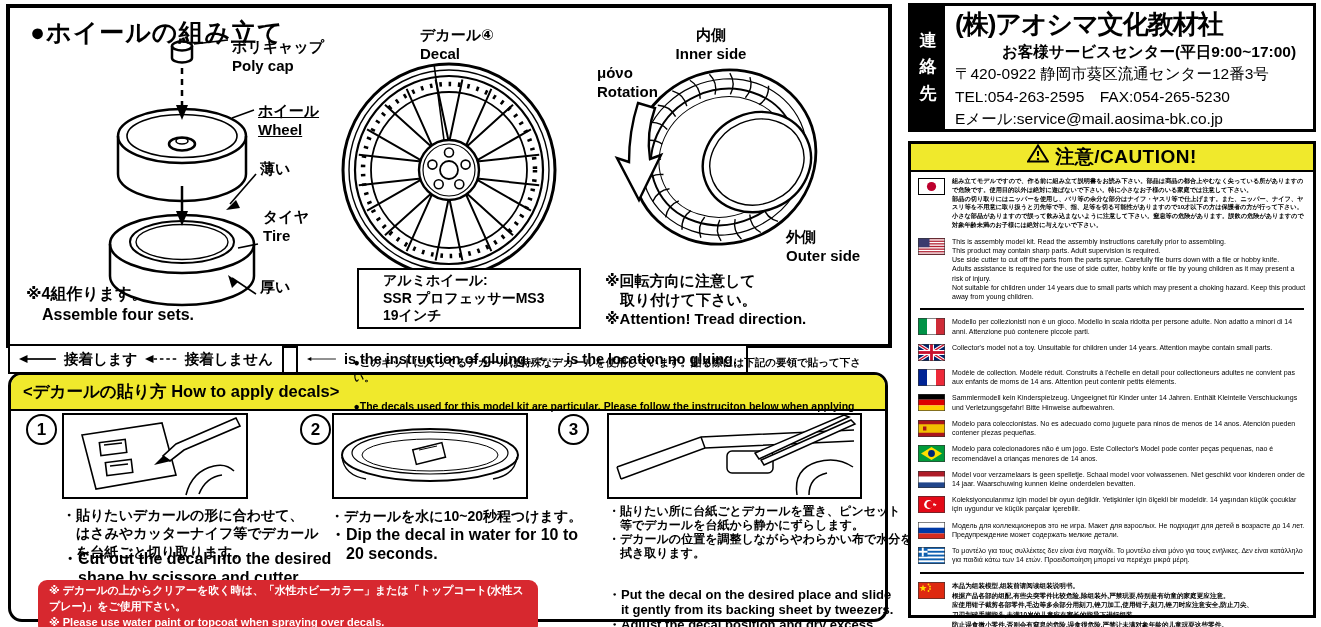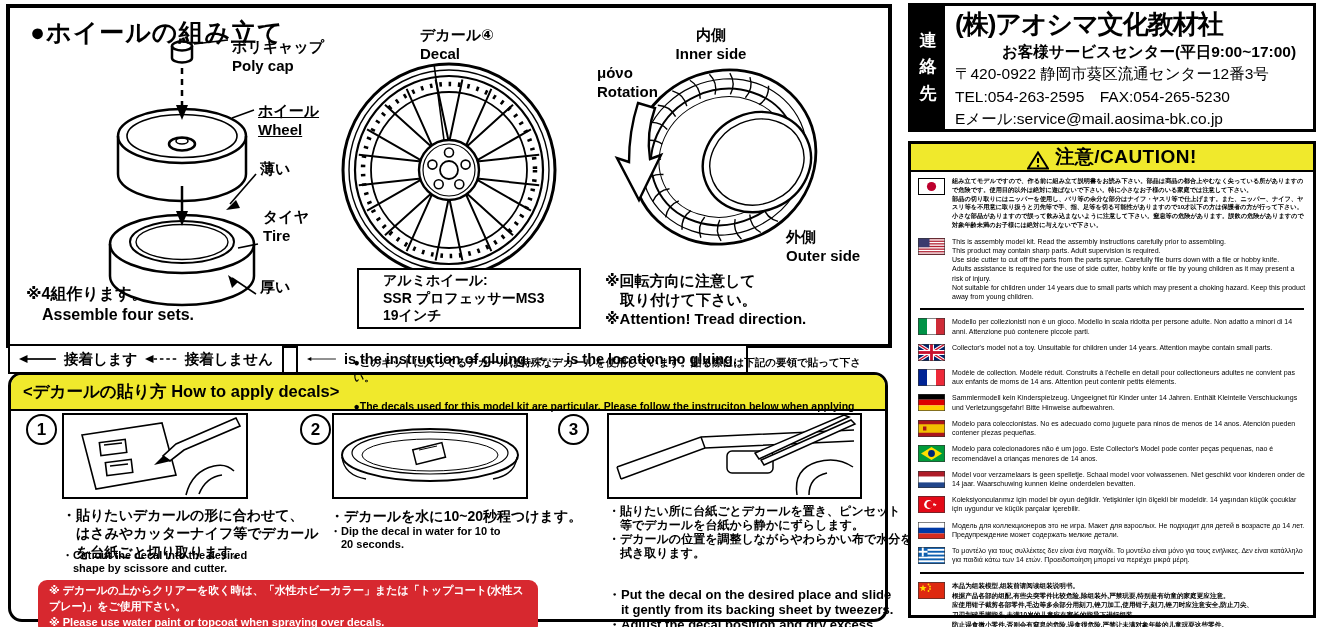--- a/index.html
+++ b/index.html
@@ -20,33 +20,33 @@
   
   .decal-box{border:3px solid #000;border-radius:14px;background:#fff;box-sizing:border-box;}
   .decal-head{background:#f0e92c;border-bottom:2.5px solid #000;border-radius:10px 10px 0 0;
               display:flex;align-items:center;gap:14px;padding:0 12px;height:34px;}
   .decal-title{font-size:16.5px;font-weight:bold;white-space:nowrap;}
   .decal-intro{font-size:10.5px;font-weight:bold;line-height:1.4;white-space:pre-line;}
   .step-circle{width:27px;height:27px;border:2.5px solid #000;border-radius:50%;background:#fff;
                display:flex;align-items:center;justify-content:center;font-size:17px;font-weight:bold;}
   .step-img{border:2.5px solid #000;background:#fff;box-sizing:border-box;}
   .step-jp{font-size:14px;font-weight:bold;line-height:1.32;white-space:pre-line;}
-  .step-en{font-size:11px;font-weight:bold;line-height:1.2;white-space:pre-line;}
+  .step-en{font-size:16px;font-weight:bold;line-height:1.2;white-space:pre-line;}
   .red-note{background:#d7282f;color:#fff;border-radius:9px;padding:3px 11px;
             font-size:11px;font-weight:bold;line-height:1.45;white-space:pre-line;box-sizing:border-box;}
   
   .contact-box{border:3px solid #000;background:#fff;box-sizing:border-box;}
   .contact-strip{position:absolute;left:0;top:0;bottom:0;width:34px;background:#000;color:#fff;
                  display:flex;align-items:center;justify-content:center;font-size:17px;font-weight:bold;
                  line-height:1.55;white-space:pre-line;text-align:center;}
   .company{font-size:26px;font-weight:bold;letter-spacing:-1px;line-height:1.05;}
   .contact-line{font-size:15.5px;line-height:1.3;}
   .caution-box{border:3px solid #000;background:#fff;box-sizing:border-box;}
   .caution-head{background:#f0e92c;border-bottom:2.5px solid #000;height:26px;display:flex;
-                align-items:flex-end;justify-content:center;gap:6px;}
+                align-items:flex-start;justify-content:center;gap:6px;}
   .caution-title{font-size:19px;font-weight:bold;letter-spacing:.5px;}
   .caution-body{display:flex;flex-direction:column;gap:7px;padding:5px 7px 4px 7px;}
   .csec{display:flex;gap:7px;align-items:flex-start;}
   .flag{width:27px;min-width:27px;height:17px;margin-top:1px;}
   .ctext-jp{font-size:6.2px;font-weight:bold;line-height:1.42;white-space:pre-line;}
   .ctext-en{font-size:7px;line-height:1.32;white-space:pre-line;}
   .ctext-cn{font-size:6.6px;font-weight:bold;line-height:1.5;white-space:pre-line;}
   .cdivider{border:none;border-top:2px solid #000;margin:0 2px;}
   svg{display:block;}
 </style>

